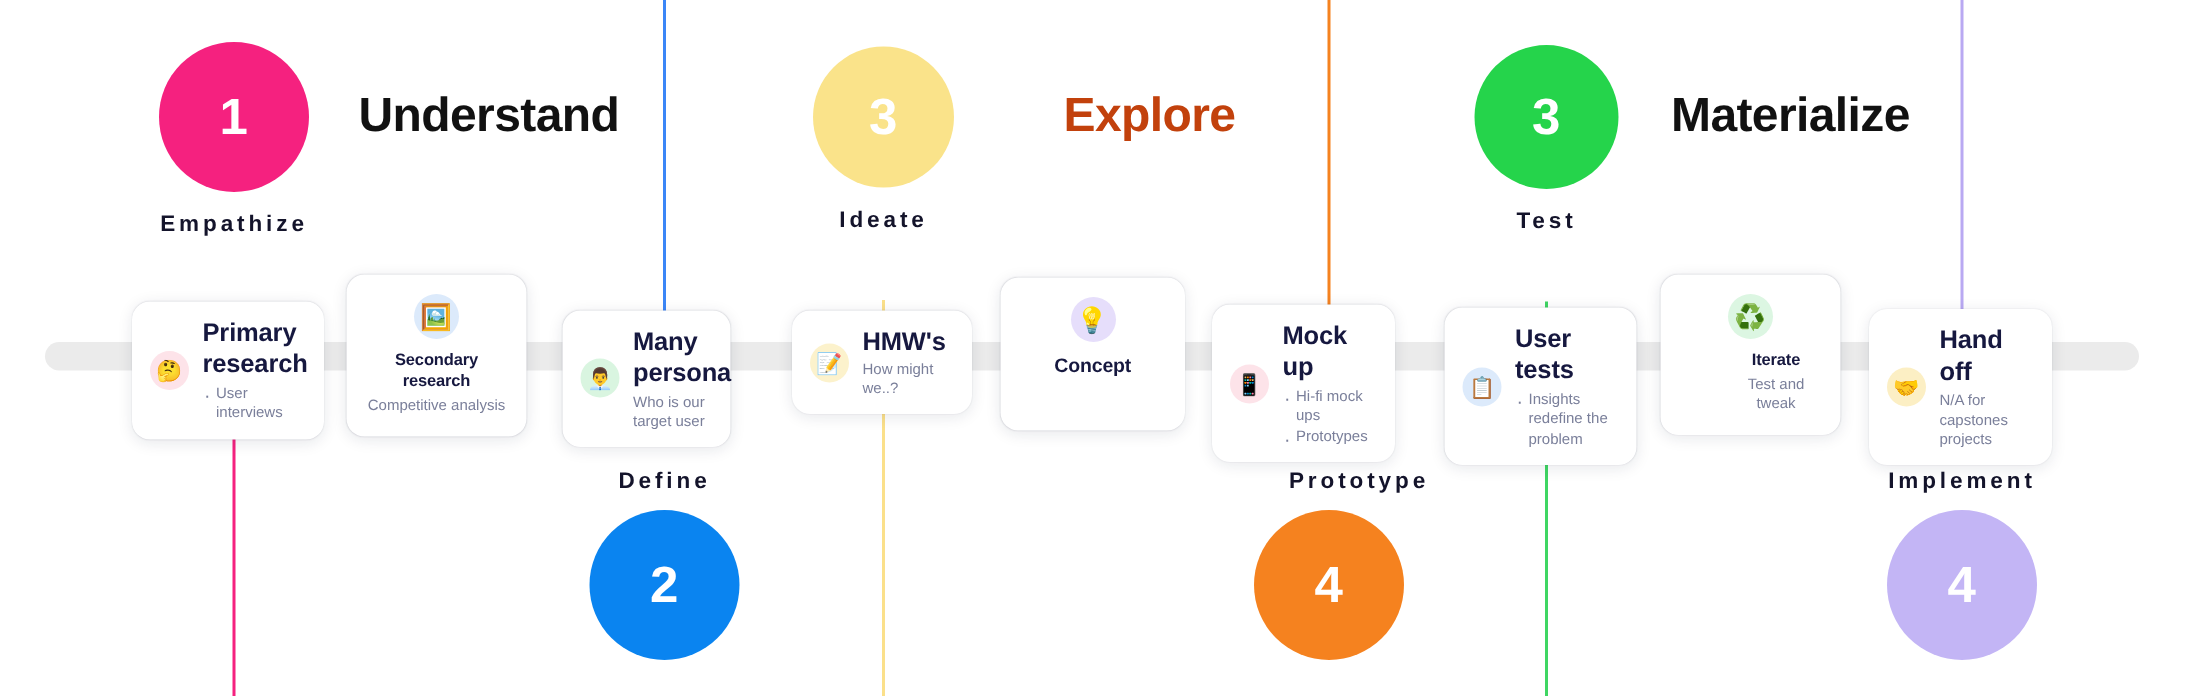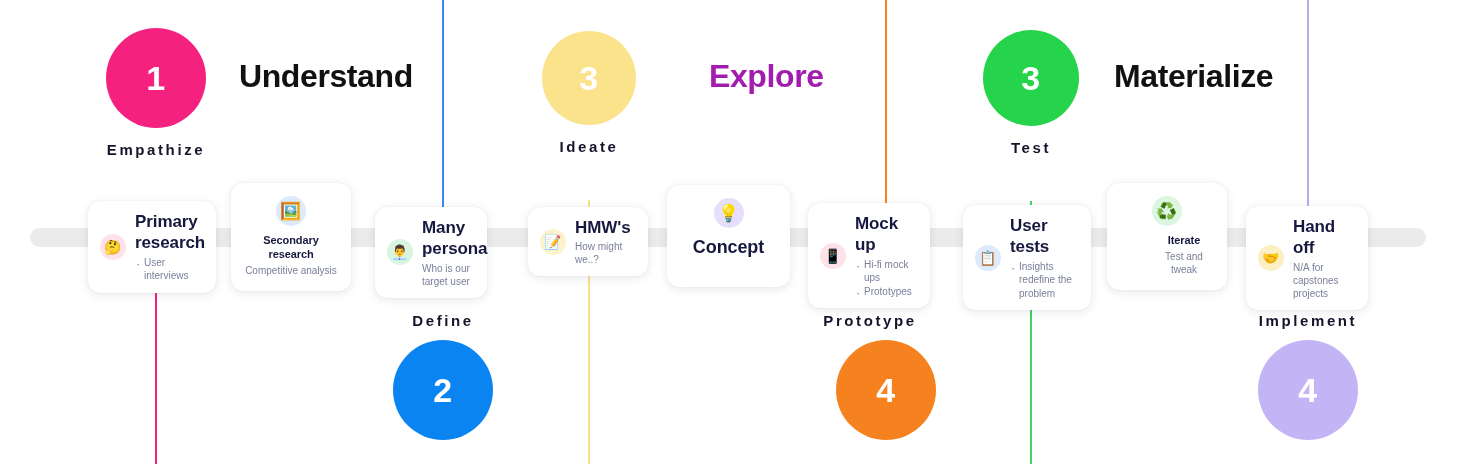--- a/index.html
+++ b/index.html
@@ -123,21 +123,21 @@
     position: absolute;
     left: 1px;
     top: -1px;
     font-size: 13px;
     color: #7a7f9a;
   }
   .card.col .card-title { font-size: 11px; text-align: center; margin-top: 4px; }
   .card.col .card-sub  { font-size: 10px; text-align: center; }
 
   
-  .card.concept .card-title { font-size: 18px; }
+  .card.concept .card-title { font-size: 13px; }
   .card.concept .card-sub   { font-size: 13px; }
 
   .emoji { line-height: 1; }
 </style>
 </head>
 <body>
 
 <div id="stage">
 
   <div id="lines">
@@ -146,33 +146,33 @@
       <div class="vline" style="left: 588px; background: rgb(251, 224, 138); top: 200px; height: 264px;"></div>
       <div class="vline" style="left: 885px; background: rgb(245, 130, 31); top: 0px; height: 282px;"></div>
       <div class="vline" style="left: 1030px; background: rgb(63, 214, 99); top: 201px; height: 263px;"></div>
       <div class="vline" style="left: 1307px; background: rgb(185, 169, 242); top: 0px; height: 282px;"></div>
     </div>
 
   <div class="track"></div>
 
   <div id="phases">
       <div class="phase-title" style="left: 239px; top: 58px; color: rgb(17, 17, 17);">Understand</div>
-      <div class="phase-title" style="left: 709px; top: 58px; color: #a21caf;">Explore</div>
+      <div class="phase-title" style="left: 709px; top: 58px; color: #c2410c;">Explore</div>
       <div class="phase-title" style="left: 1114px; top: 58px; color: rgb(17, 17, 17);">Materialize</div>
     </div>
 
   <div id="stages">
       <div class="stage-circle" style="left: 106px; top: 28px; width: 100px; height: 100px; background: rgb(245, 33, 127);">1</div>
       <div class="stage-label" style="left: 6px; width: 300px; top: 141px;">Empathize</div>
       <div class="stage-circle" style="left: 393px; top: 340px; width: 100px; height: 100px; background: rgb(10, 132, 240);">2</div>
       <div class="stage-label" style="left: 293px; width: 300px; top: 312px;">Define</div>
       <div class="stage-circle" style="left: 542px; top: 31px; width: 94px; height: 94px; background: rgb(250, 227, 138);">3</div>
       <div class="stage-label" style="left: 439px; width: 300px; top: 138px;">Ideate</div>
       <div class="stage-circle" style="left: 836px; top: 340px; width: 100px; height: 100px; background: rgb(245, 130, 31);">4</div>
-      <div class="stage-label" style="left: 720px; width: 300px; top: 312px;">Prototype</div>
+      <div class="stage-label" style="left: 756px; width: 300px; top: 312px;">Prototype</div>
       <div class="stage-circle" style="left: 983px; top: 30px; width: 96px; height: 96px; background: rgb(37, 212, 75);">3</div>
       <div class="stage-label" style="left: 881px; width: 300px; top: 139px;">Test</div>
       <div class="stage-circle" style="left: 1258px; top: 340px; width: 100px; height: 100px; background: rgb(195, 181, 245);">4</div>
       <div class="stage-label" style="left: 1158px; width: 300px; top: 312px;">Implement</div>
     </div>
 
   <div id="cards">
       <div class="card row" style="left: 88px; top: 201px; width: 128px; min-height: 65px;">
         <div class="card-icon" style="width: 26px; height: 26px; background: rgb(253, 227, 233);">
           <span class="emoji" style="font-size: 14px;">🤔</span>

